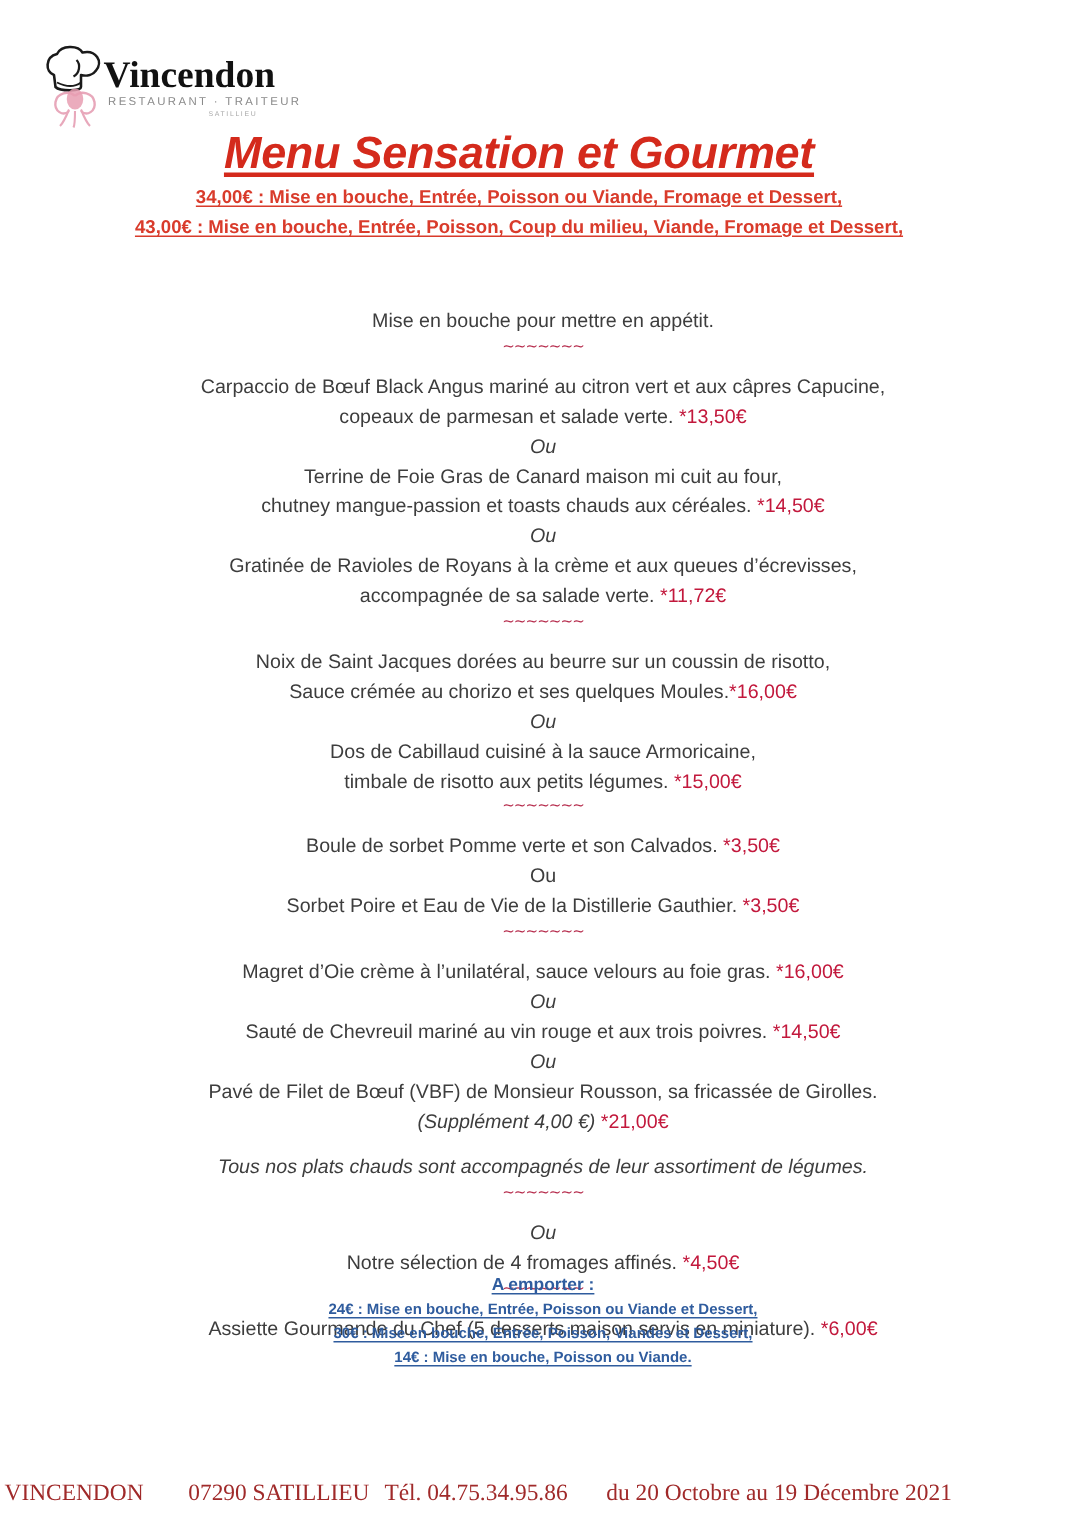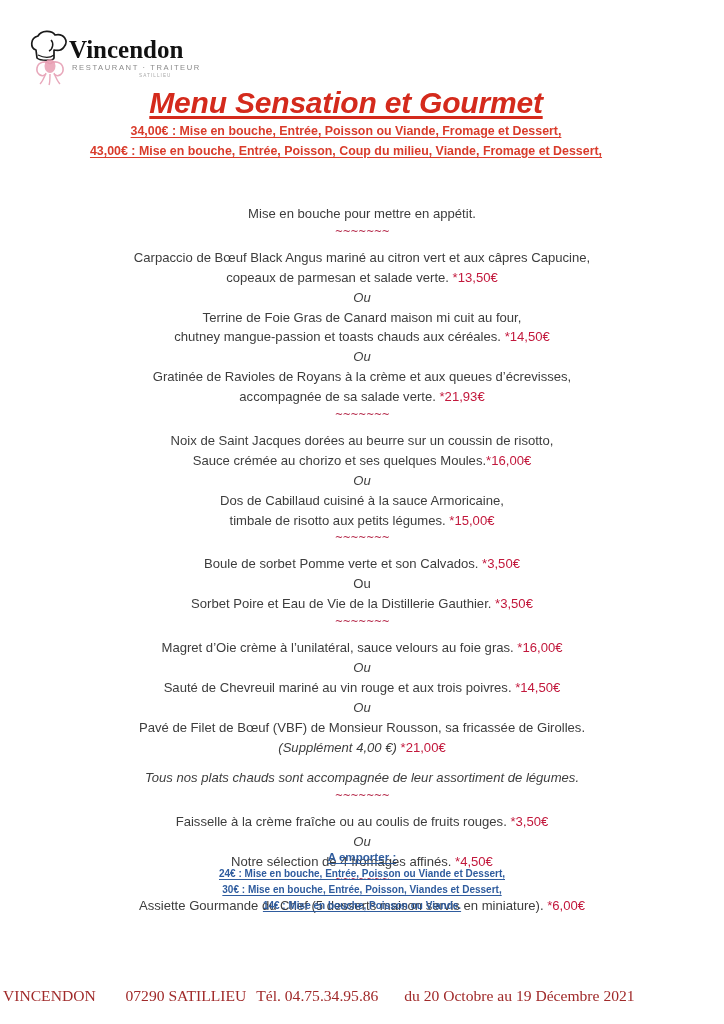--- a/index.html
+++ b/index.html
@@ -184,21 +184,21 @@
   <div class="sep">~~~~~~~</div>
   <div class="gap-sm"></div>
 
   <div class="dish">Carpaccio de Bœuf Black Angus mariné au citron vert et aux câpres Capucine,</div>
   <div class="dish"><span>copeaux de parmesan et salade verte.</span> <span class="price">*13,50€</span></div>
   <div class="ou">Ou</div>
   <div class="dish">Terrine de Foie Gras de Canard maison mi cuit au four,</div>
   <div class="dish"><span>chutney mangue-passion et toasts chauds aux céréales.</span> <span class="price">*14,50€</span></div>
   <div class="ou">Ou</div>
   <div class="dish">Gratinée de Ravioles de Royans à la crème et aux queues d’écrevisses,</div>
-  <div class="dish"><span>accompagnée de sa salade verte.</span> <span class="price">*21,93€</span></div>
+  <div class="dish"><span>accompagnée de sa salade verte.</span> <span class="price">*11,72€</span></div>
   <div class="sep">~~~~~~~</div>
   <div class="gap-sm"></div>
 
   <div class="dish">Noix de Saint Jacques dorées au beurre sur un coussin de risotto,</div>
   <div class="dish"><span>Sauce crémée au chorizo et ses quelques Moules.</span><span class="price">*16,00€</span></div>
   <div class="ou">Ou</div>
   <div class="dish">Dos de Cabillaud cuisiné à la sauce Armoricaine,</div>
   <div class="dish"><span>timbale de risotto aux petits légumes.</span> <span class="price">*15,00€</span></div>
   <div class="sep">~~~~~~~</div>
   <div class="gap-sm"></div>
@@ -210,25 +210,24 @@
   <div class="gap-sm"></div>
 
   <div class="dish"><span>Magret d’Oie crème à l’unilatéral, sauce velours au foie gras.</span> <span class="price">*16,00€</span></div>
   <div class="ou">Ou</div>
   <div class="dish"><span>Sauté de Chevreuil mariné au vin rouge et aux trois poivres.</span> <span class="price">*14,50€</span></div>
   <div class="ou">Ou</div>
   <div class="dish">Pavé de Filet de Bœuf (VBF) de Monsieur Rousson, sa fricassée de Girolles.</div>
   <div class="dish"><span class="italic-note">(Supplément 4,00 €)</span> <span class="price">*21,00€</span></div>
   <div class="gap-md"></div>
 
-  <div class="italic-note">Tous nos plats chauds sont accompagnée de leur assortiment de légumes.</div>
-  <div class="sep">~~~~~~~</div>
-  <div class="gap-sm"></div>
-
-  <div class="dish"><span>Faisselle à la crème fraîche ou au coulis de fruits rouges.</span> <span class="price">*3,50€</span></div>
+  <div class="italic-note">Tous nos plats chauds sont accompagnés de leur assortiment de légumes.</div>
+  <div class="sep">~~~~~~~</div>
+  <div class="gap-sm"></div>
+
   <div class="ou">Ou</div>
   <div class="dish"><span>Notre sélection de 4 fromages affinés.</span> <span class="price">*4,50€</span></div>
   <div class="sep">~~~~~~~</div>
   <div class="gap-sm"></div>
 
   <div class="dish"><span>Assiette Gourmande du Chef (5 desserts maison servis en miniature).</span> <span class="price">*6,00€</span></div>
 
 </div>
 
 <div class="takeaway">

